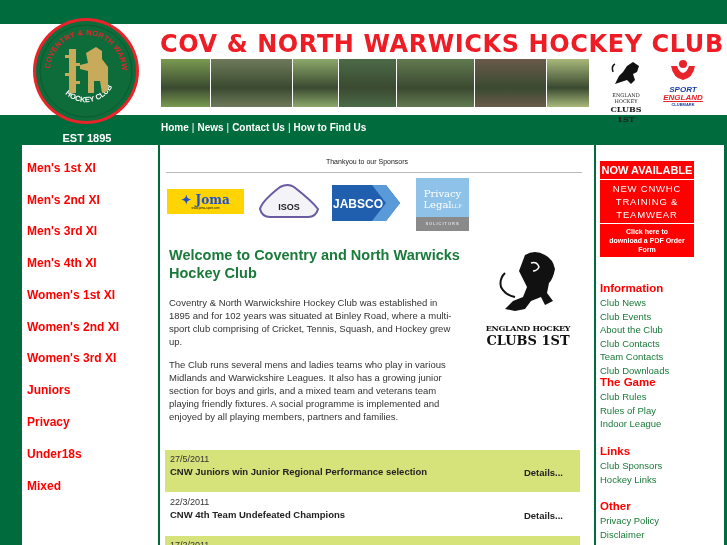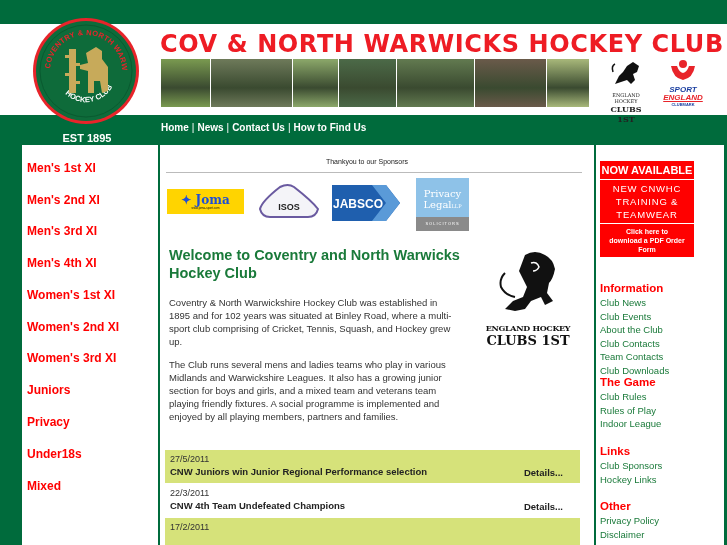--- a/index.html
+++ b/index.html
@@ -43,21 +43,21 @@
   .sponsor { position: absolute; display: flex; align-items: center; justify-content: center; }
 
   .welcome { position: absolute; left: 9px; top: 101px; width: 300px; color: #1a7a3a; font-weight: bold; font-size: 14.5px; line-height: 18px; }
   .para { position: absolute; left: 9px; width: 290px; color: #333; font-size: 9.5px; line-height: 13px; }
   .eh-big { position: absolute; left: 323px; top: 104px; width: 90px; height: 108px; text-align: center; }
   .eh-big .c1 { font-size: 8px; font-weight: bold; font-family: "DejaVu Serif", serif; color:#111; letter-spacing: -0.3px;}
   .eh-big .c2 { font-size: 13px; font-weight: bold; font-family: "DejaVu Serif", serif; color:#111; }
 
   .news { position: absolute; left: 5px; top: 304px; width: 415px; }
   .news-head { background: #006b3c; color: #fff; font-weight: bold; font-size: 10.5px; height: 22px; line-height: 22px; padding-left: 5px; }
-  .news-row { position: relative; height: 33px; padding: 4px 5px; margin-top: 1px; }
+  .news-row { position: relative; height: 42px; padding: 4px 5px; margin-top: 1px; }
   .news-row.alt { background: #d6e27a; }
   .news-date { font-size: 9px; color: #333; }
   .news-title { font-size: 9.5px; font-weight: bold; color: #222; margin-top: 2px; }
   .news-more { position: absolute; right: 17px; top: 17px; font-size: 9.5px; font-weight: bold; color: #222; text-decoration: none; }
 
   .rightcol { position: absolute; left: 596px; top: 145px; width: 128px; height: 400px; background: #ffffff; }
   .promo { position: absolute; left: 4px; top: 16px; width: 94px; }
   .promo .p1 { background: #ff0000; color: #fff; font-weight: bold; font-size: 11px; text-align: center; height: 18px; line-height: 18px; }
   .promo .p2 { background: #ff0000; color: #fff; font-size: 9.5px; text-align: center; line-height: 13px; padding: 2px 0; margin-top: 1px; letter-spacing: 0.8px; }
   .promo .p3 { background: #ff0000; color: #fff; font-size: 7px; font-weight: bold; text-align: center; line-height: 9px; padding: 3px 0; margin-top: 1px; }

